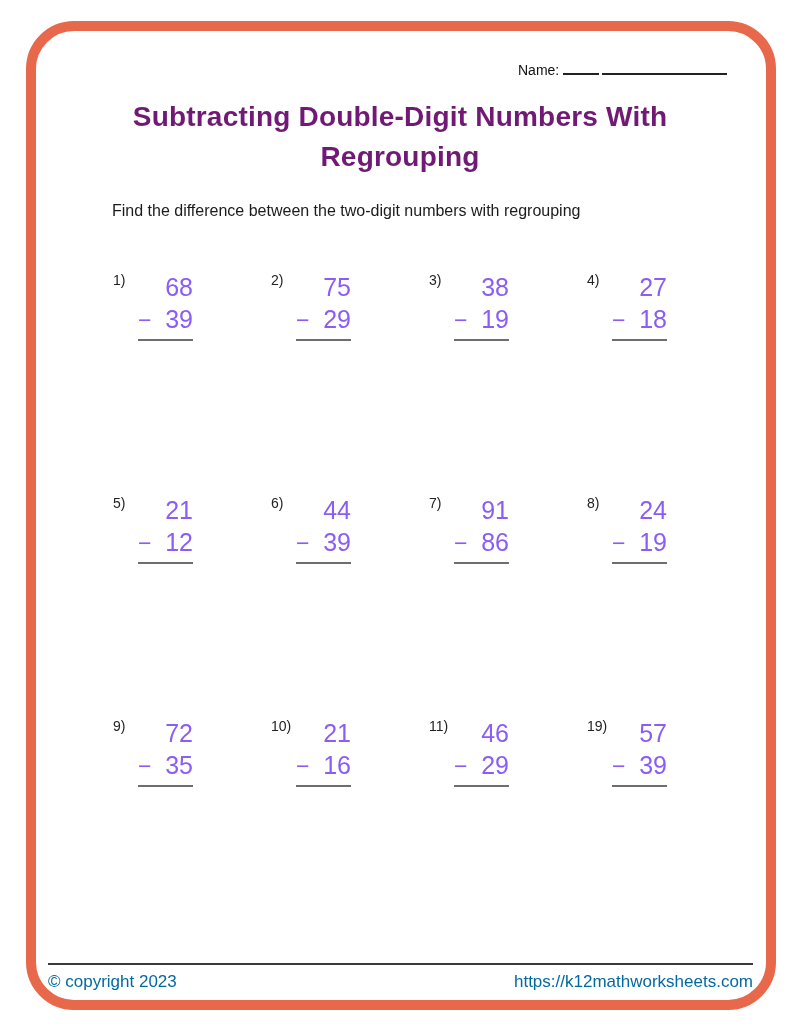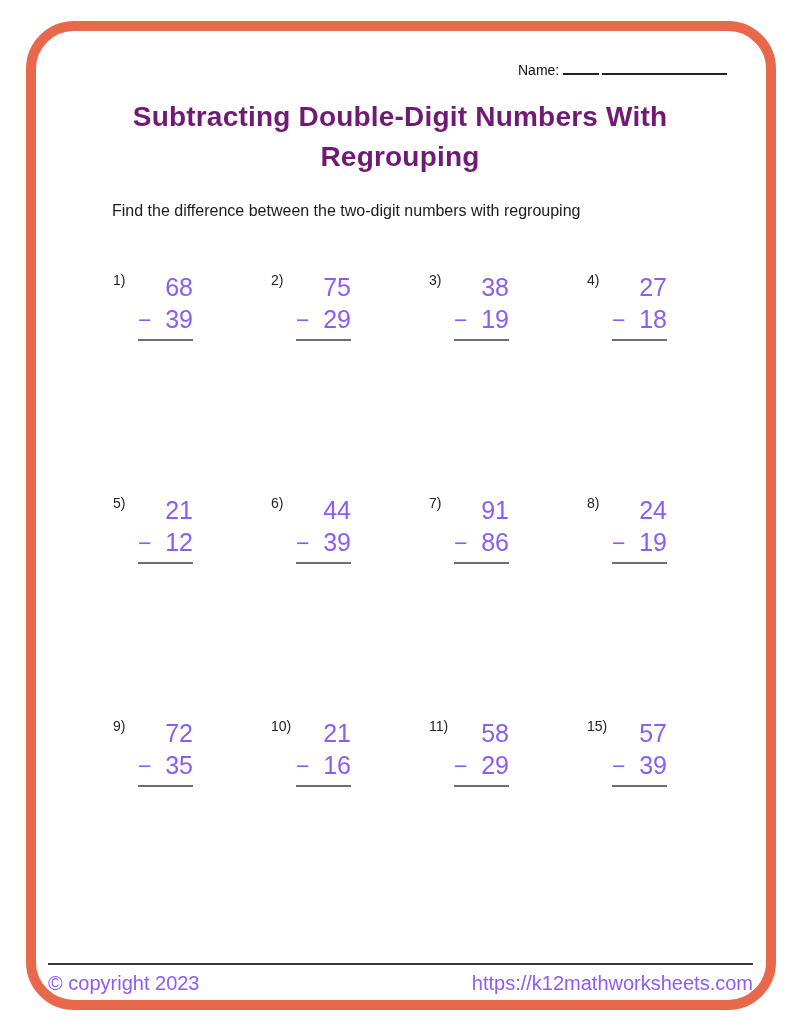--- a/index.html
+++ b/index.html
@@ -97,22 +97,22 @@
     position: absolute;
     left: 48px; right: 47px;
     top: 963px;
     border-top: 2px solid #3a3a3a;
   }
   .footer {
     position: absolute;
     left: 48px; right: 47px;
     top: 972px;
     height: 20px;
-    font-size: 20px;
-    color: #8b5cf6;
+    font-size: 17px;
+    color: #0369a1;
   }
   .footer .f-left  { position: absolute; left: 0; }
   .footer .f-mid   { position: absolute; left: 0; right: 0; text-align: center; }
   .footer .f-right { position: absolute; right: 0; }
 </style>
 </head>
 <body>
 
 <div class="frame"></div>
 
@@ -245,31 +245,31 @@
         <span class="minus">−</span>
         <span>16</span>
       </div>
       <div class="answer-line"></div>
     </div>
   </div>
 
   <div class="problem">
     <span class="pnum">11)</span>
     <div class="pbody">
-      <div class="ptop">58</div>
+      <div class="ptop">46</div>
       <div class="pbottom">
         <span class="minus">−</span>
         <span>29</span>
       </div>
       <div class="answer-line"></div>
     </div>
   </div>
 
   <div class="problem">
-    <span class="pnum">15)</span>
+    <span class="pnum">19)</span>
     <div class="pbody">
       <div class="ptop">57</div>
       <div class="pbottom">
         <span class="minus">−</span>
         <span>39</span>
       </div>
       <div class="answer-line"></div>
     </div>
   </div>
 

